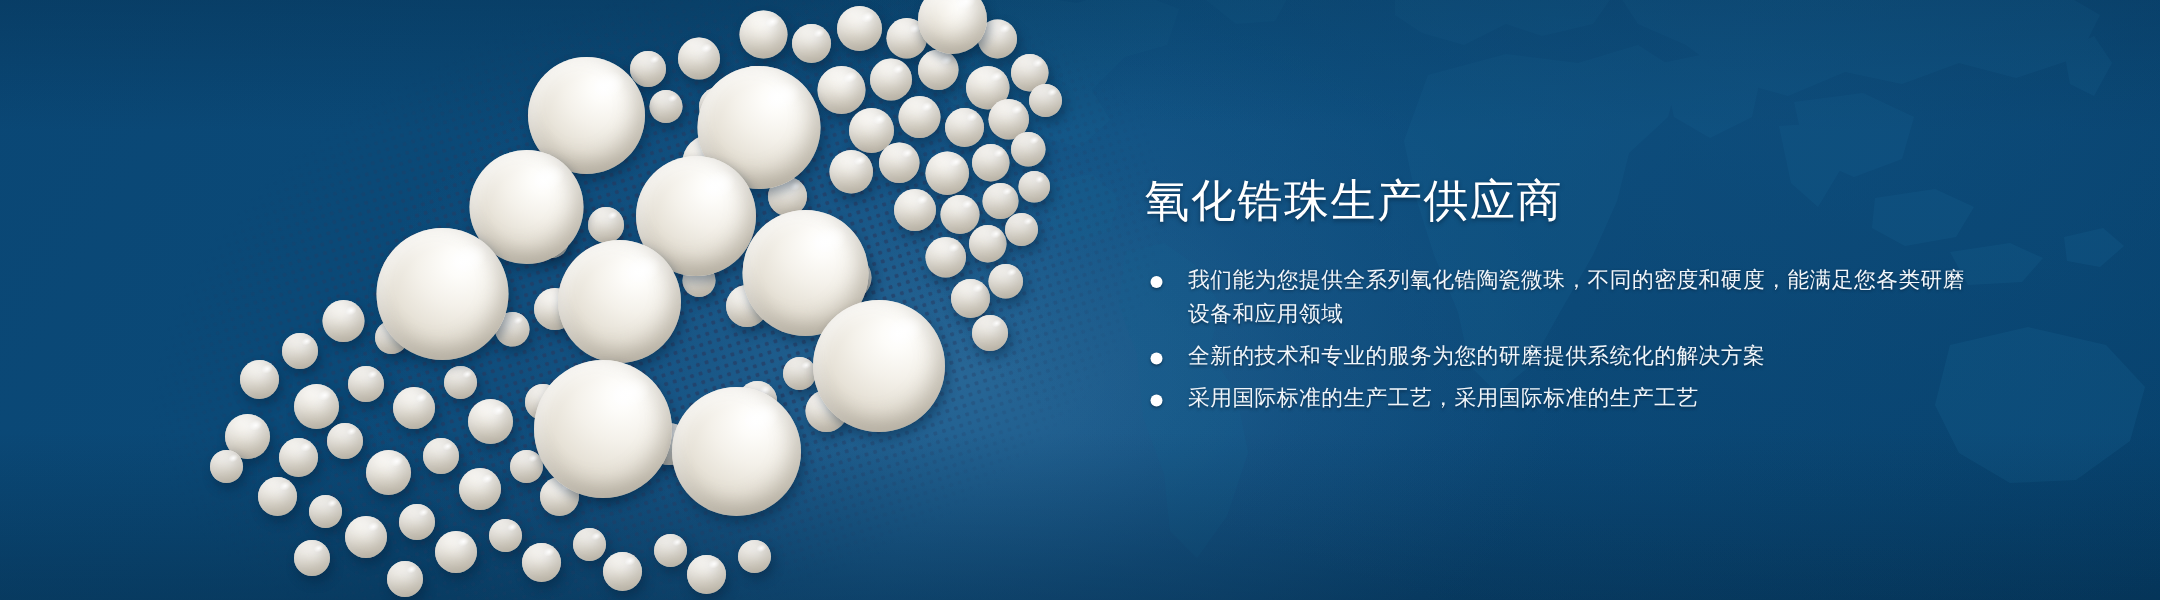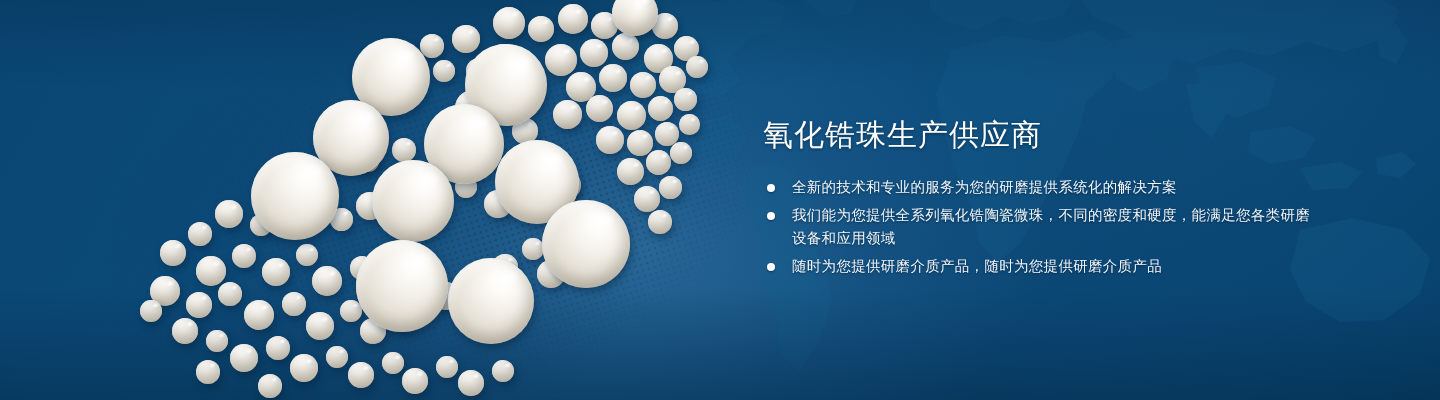--- a/index.html
+++ b/index.html
@@ -284,26 +284,26 @@
     <div class="bead" style="left:448px;top:258px;width:86px;height:86px;"></div>
     <div class="bead" style="left:542px;top:200px;width:88px;height:88px;"></div>
     <div class="bead" style="left:612px;top:-10px;width:46px;height:46px;"></div>
   </div>
 
   <div class="copy">
     <h1 class="headline">氧化锆珠生产供应商</h1>
     <ul class="bullets">
       <li class="bullet">
         <span class="bullet-dot"></span>
+        <span>我们能为您提供全系列氧化锆陶瓷微珠，不同的密度和硬度，能满足您各类研磨设备和应用领域</span>
+      </li>
+      <li class="bullet">
+        <span class="bullet-dot"></span>
         <span>全新的技术和专业的服务为您的研磨提供系统化的解决方案</span>
       </li>
       <li class="bullet">
         <span class="bullet-dot"></span>
-        <span>我们能为您提供全系列氧化锆陶瓷微珠，不同的密度和硬度，能满足您各类研磨设备和应用领域</span>
-      </li>
-      <li class="bullet">
-        <span class="bullet-dot"></span>
-        <span>随时为您提供研磨介质产品，随时为您提供研磨介质产品</span>
+        <span>采用国际标准的生产工艺，采用国际标准的生产工艺</span>
       </li>
     </ul>
   </div>
 
 </div>
 
 </body></html>

